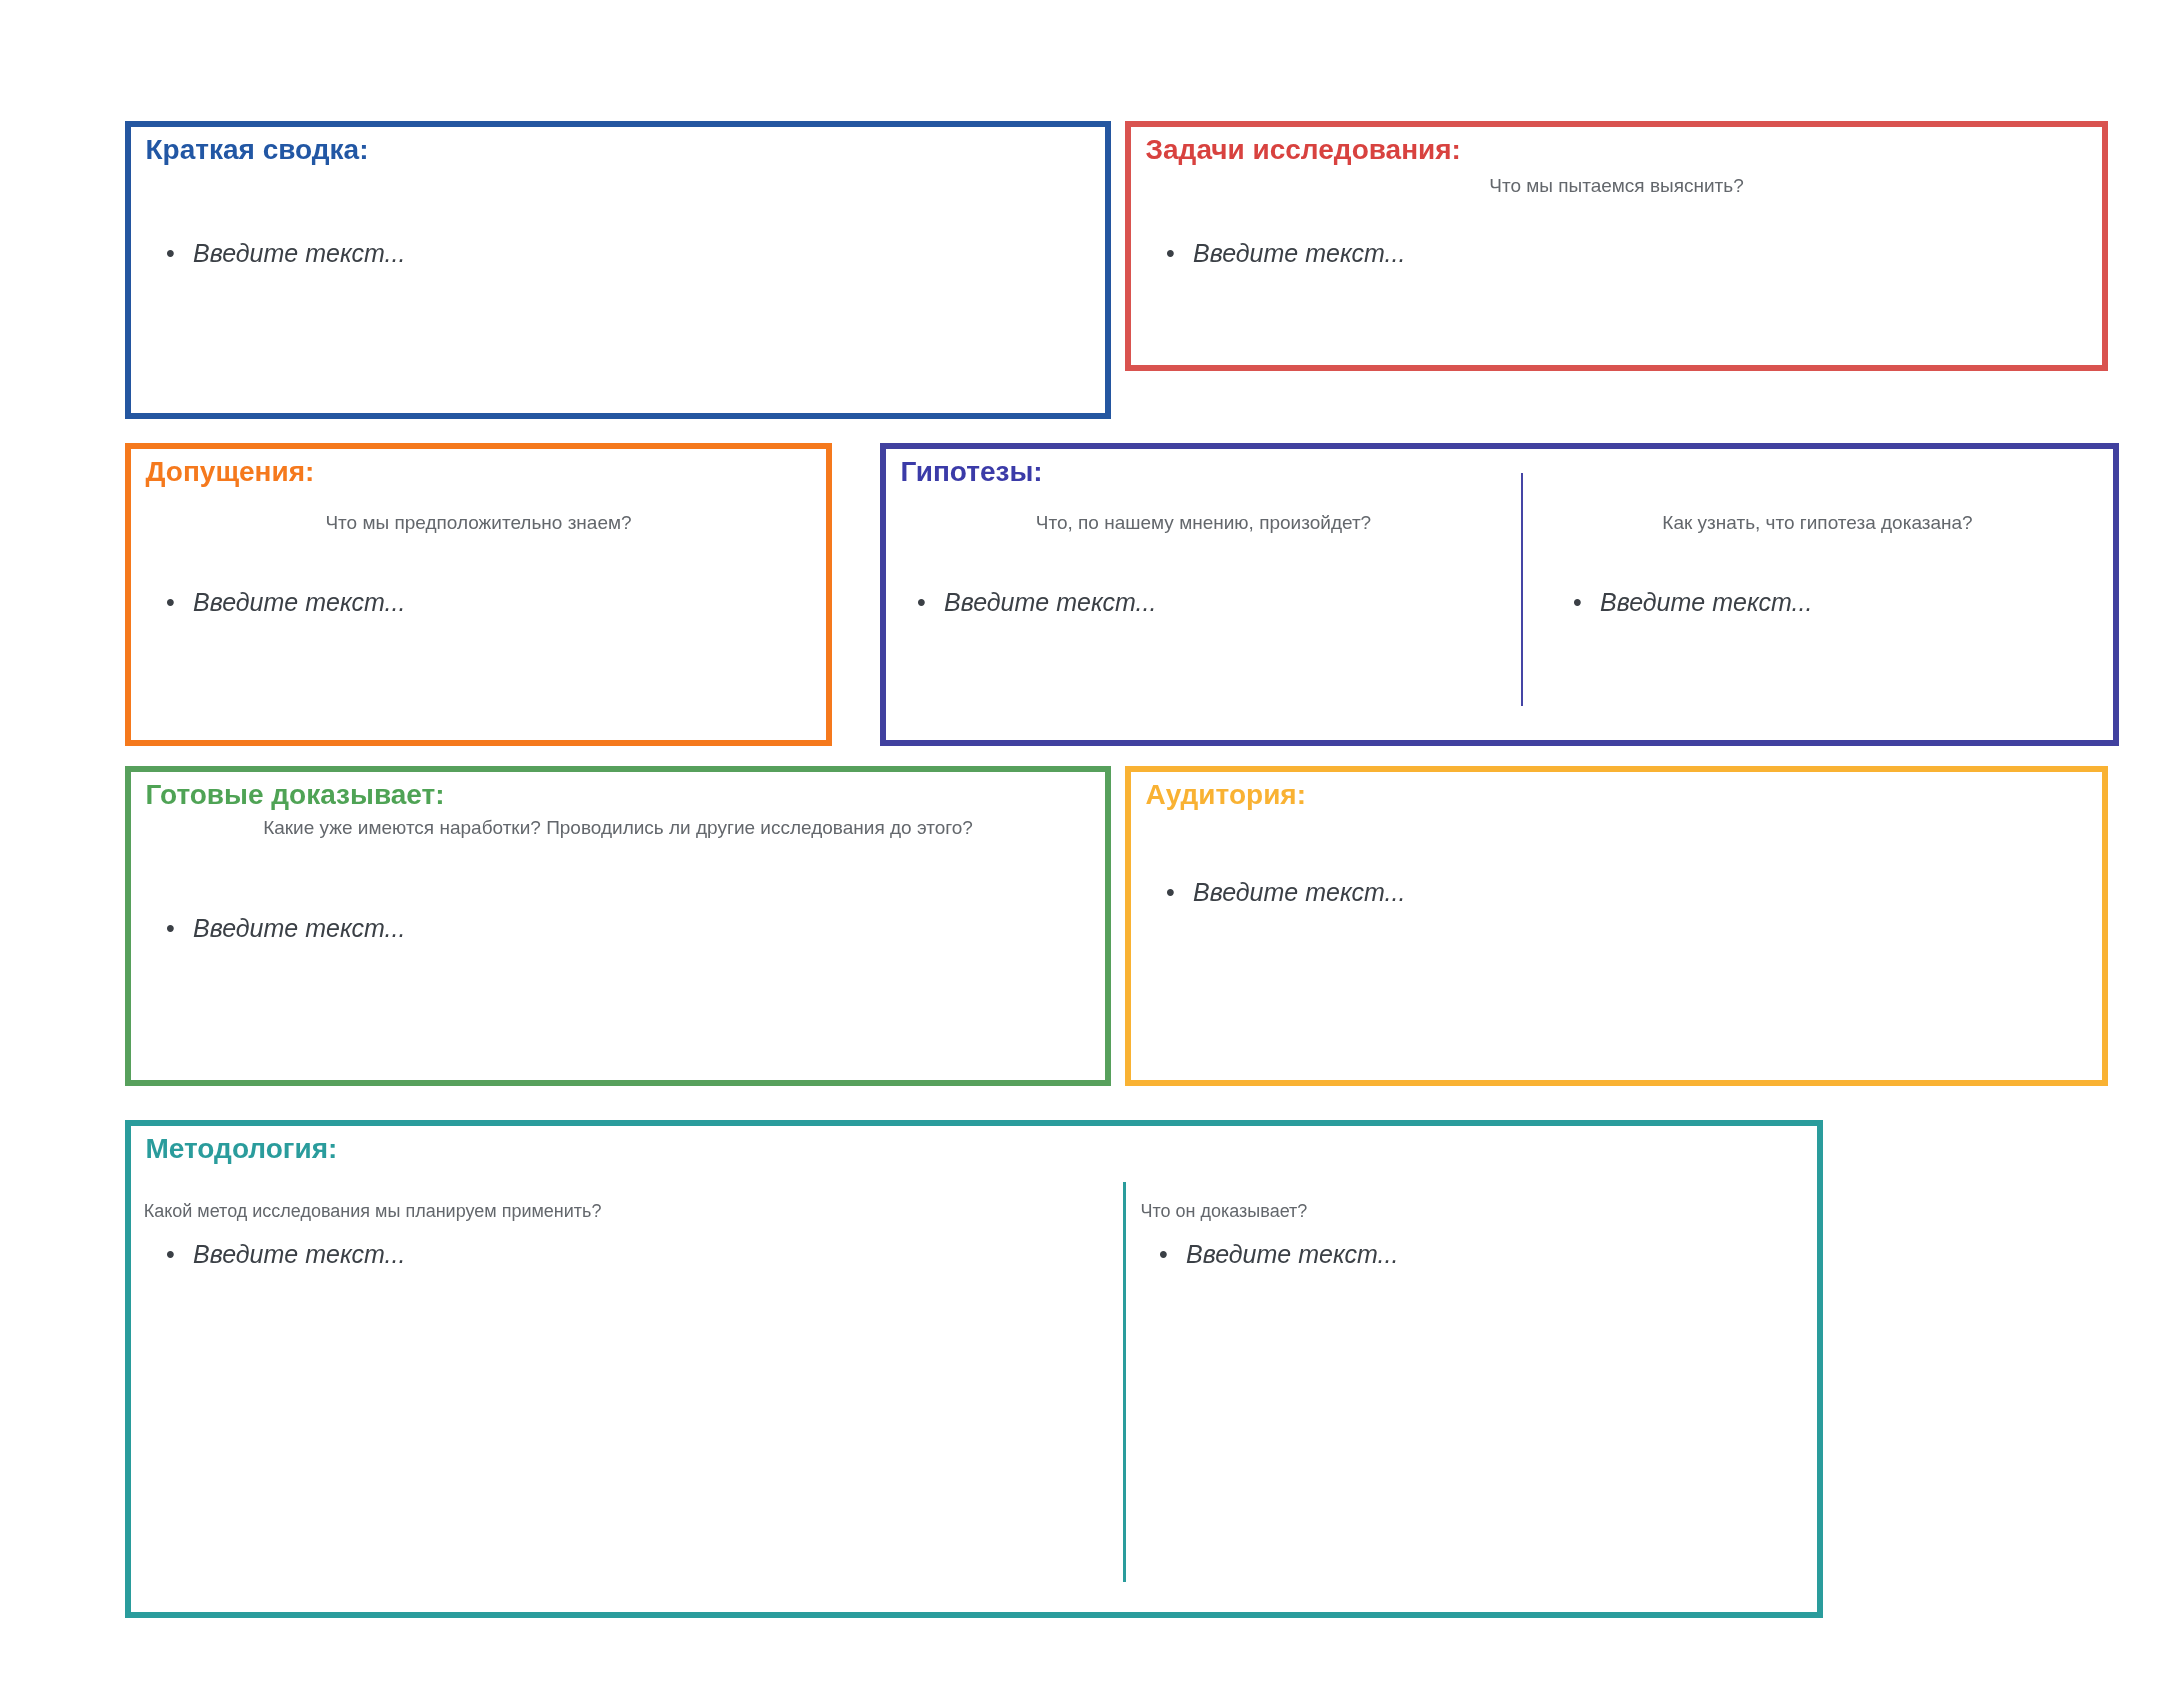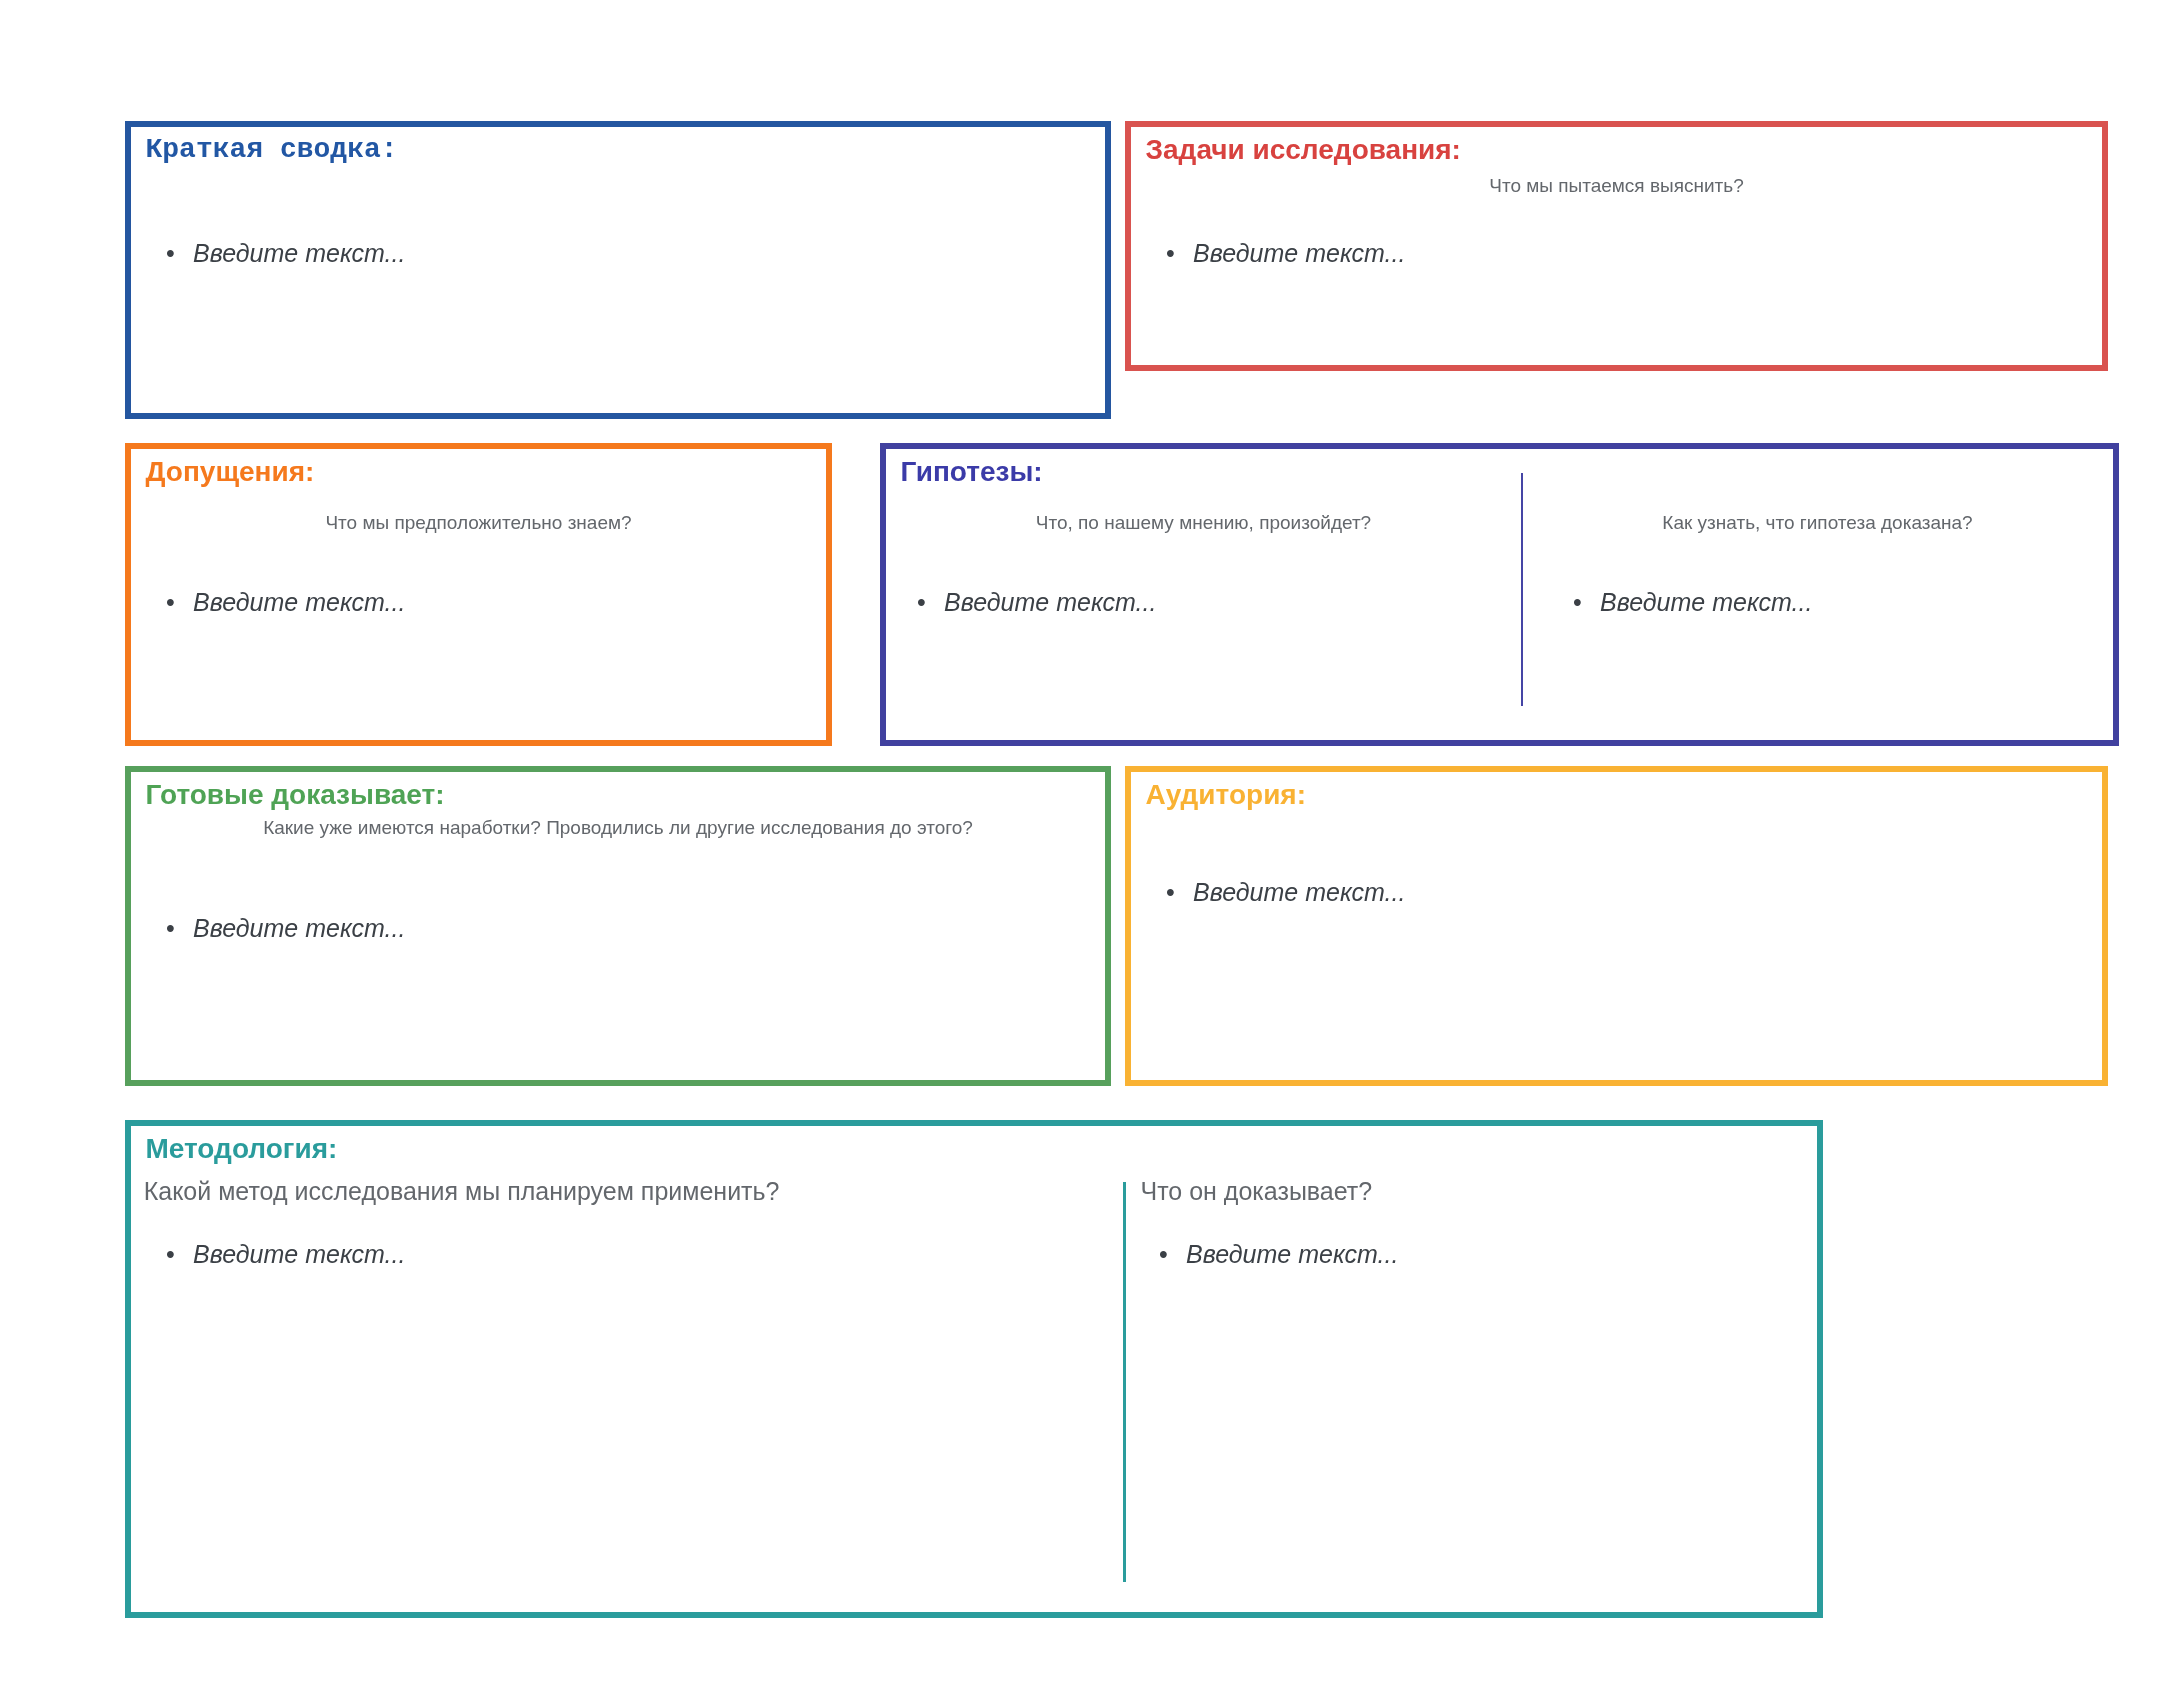--- a/index.html
+++ b/index.html
@@ -53,21 +53,21 @@
   }
   .dot {
     display: inline-block;
     width: 27px;
     font-style: normal;
   }
   .dot::before { content: "\2022"; }
 
   
   .box.summary    { left: 125px;  top: 121px; width: 986px; height: 298px; border: 6.4px solid #2456a0; }
-  .box.summary .title { color: #2257a4; font-family: Liberation Mono, monospace; }
+  .box.summary .title { color: #2257a4; }
   .box.summary .subtitle { top: 47px; }
   .box.summary .bullet { left: 35px; top: 111px; }
 
   .box.objectives { left: 1125px; top: 121px; width: 983px; height: 250px; border: 6.4px solid #d9534f; }
   .box.objectives .title { color: #d8423f; }
   .box.objectives .subtitle { top: 47px; }
   .box.objectives .bullet { left: 35px; top: 111px; }
 
   
   .box.assumptions { left: 125px; top: 443px; width: 707px; height: 303px; border: 6.4px solid #f5791d; }
@@ -99,21 +99,21 @@
   .box.audience .title { color: #f9b233; }
   .box.audience .subtitle { top: 44px; }
   .box.audience .bullet { left: 35px; top: 105px; }
 
   
   .box.methodology { left: 125px; top: 1120px; width: 1698px; height: 498px; border: 6.4px solid #2a9c9c; }
   .box.methodology .title { color: #2a9c9c; }
   .box.methodology .col { position: absolute; top: 0; bottom: 0; }
   .box.methodology .col-left  { left: 0;      width: 992px; }
   .box.methodology .col-right { left: 995px; right: 0; }
-  .box.methodology .subtitle { top: 50px; font-size: 25px; }
+  .box.methodology .subtitle { top: 74px; font-size: 18px; }
   .box.methodology .col-left  .subtitle { left: 12.7px; }
   .box.methodology .col-right .subtitle { left: 14.5px; }
   .box.methodology .col-left  .bullet { left: 35px; top: 113px; }
   .box.methodology .col-right .bullet { left: 33px; top: 113px; }
   .box.methodology .divider-v { left: 992px; top: 56px; width: 2.7px; height: 400px; background: #2a9c9c; }
 </style>
 </head>
 <body>
 
 <div class="canvas">

